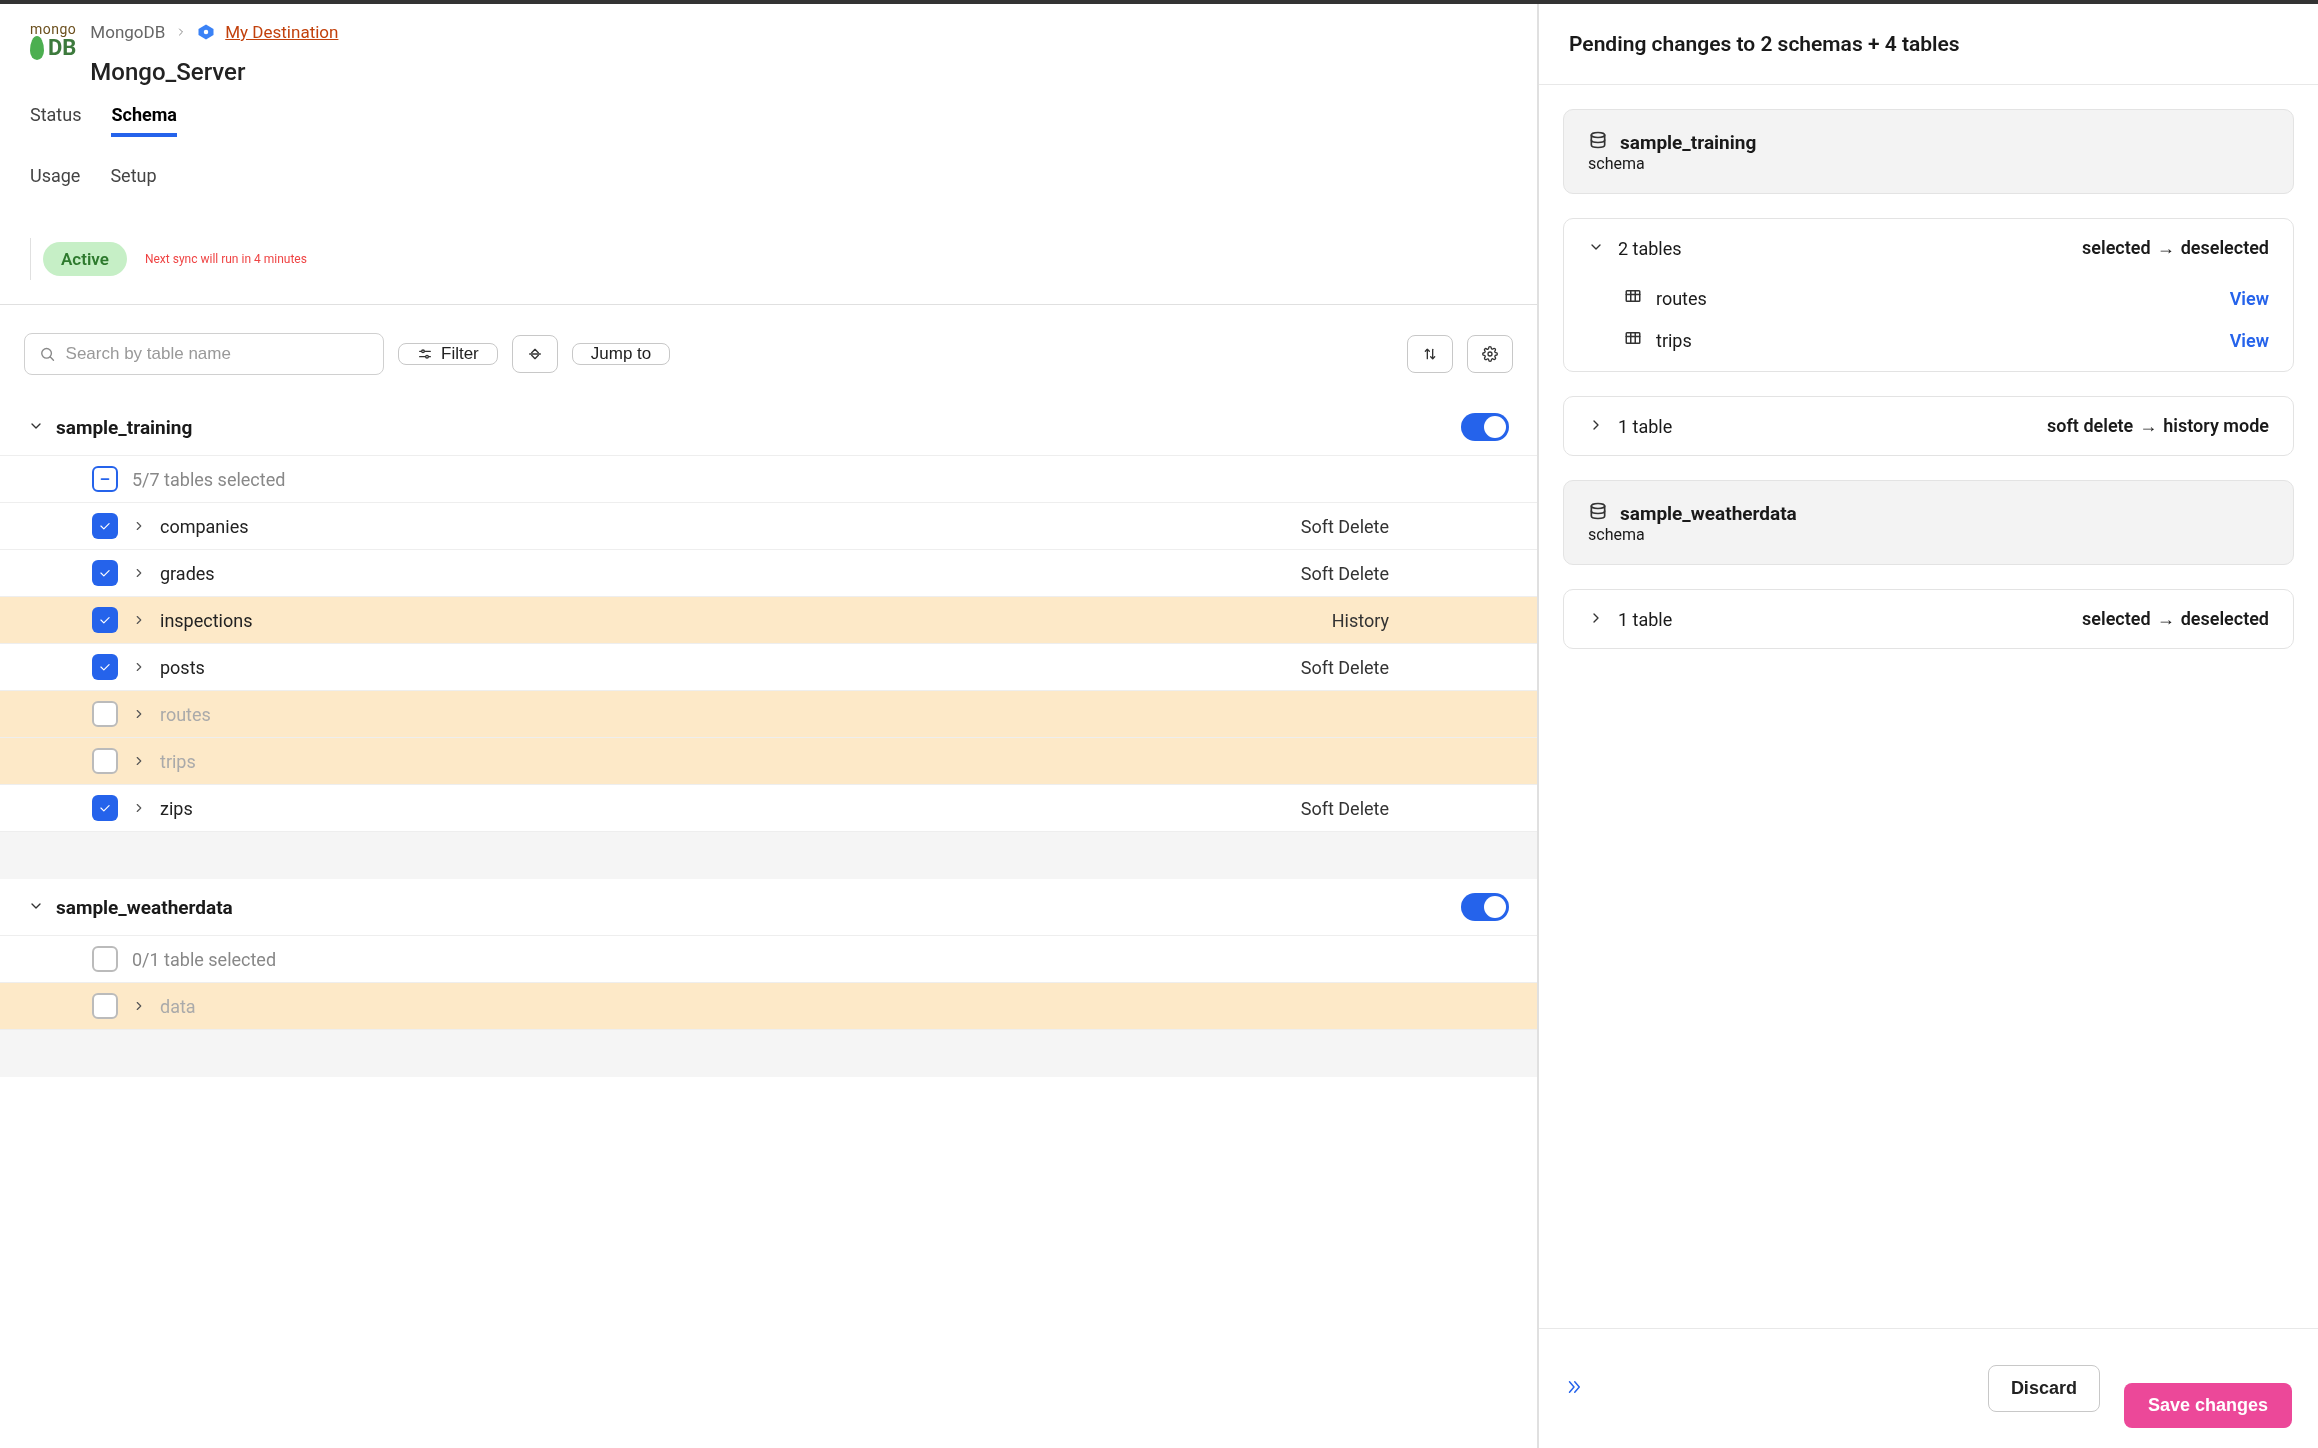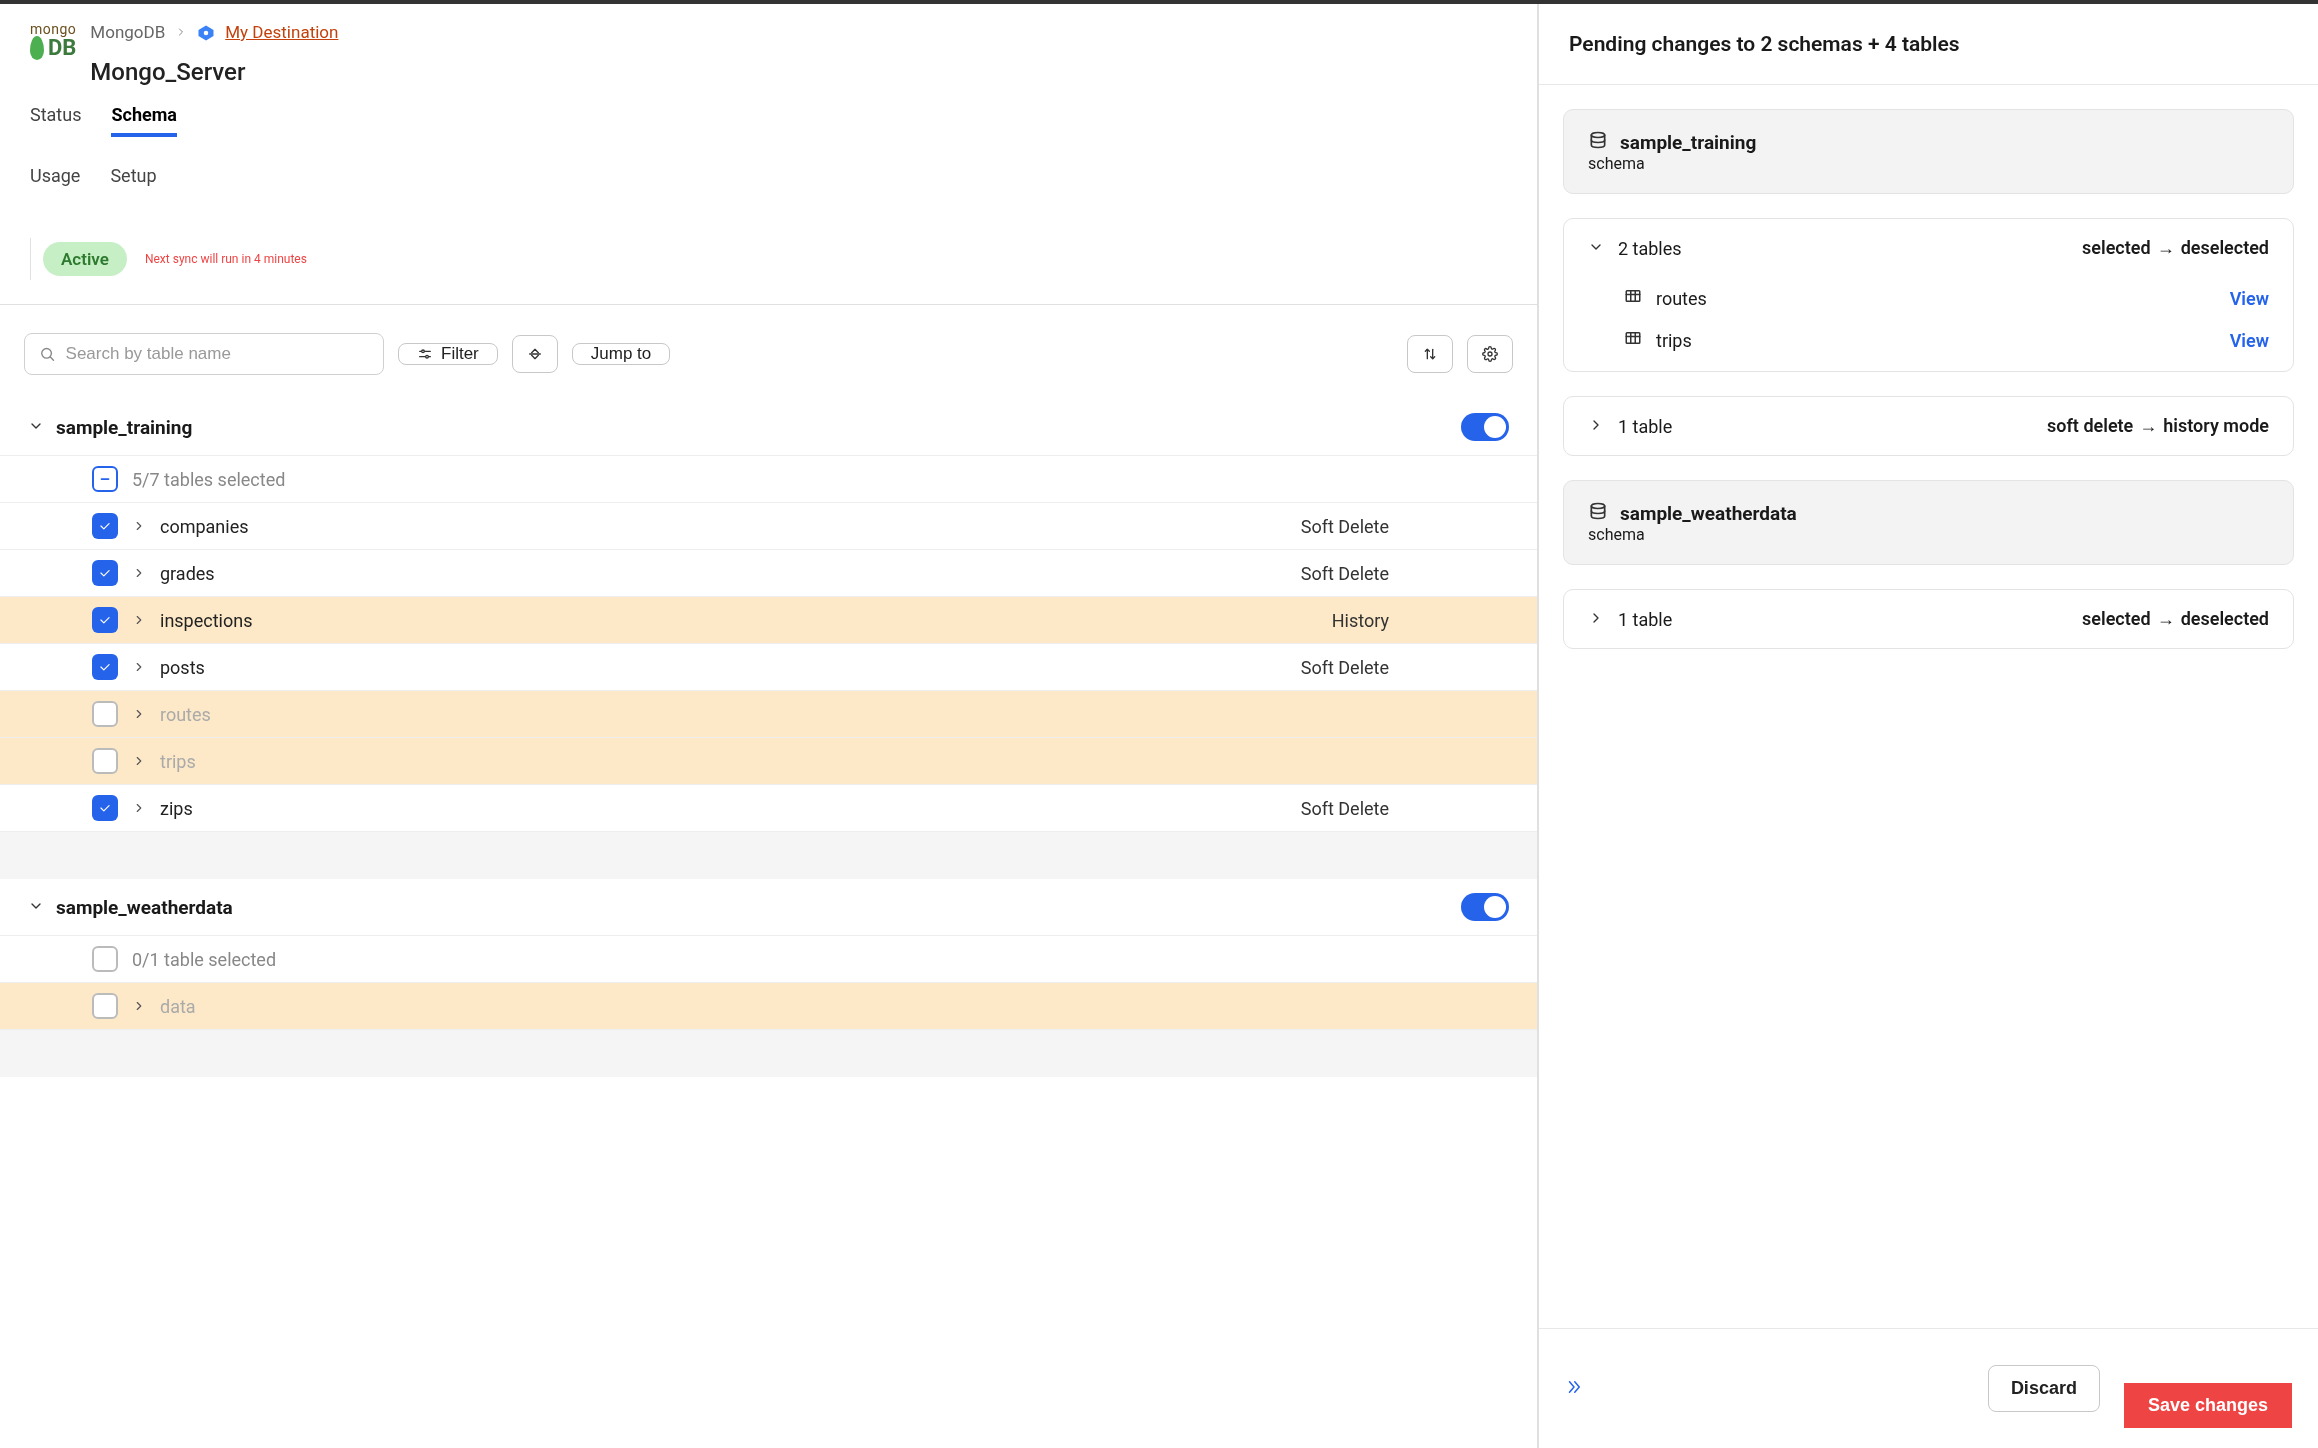--- a/index.html
+++ b/index.html
@@ -45,21 +45,21 @@
   .logo .bot {
     font-size: 22px; font-weight: 700; color: #3d7a3d;
     display: flex; align-items: center; gap: 2px;
   }
   .logo .leaf {
     width: 14px; height: 24px; background: #4caf50;
     border-radius: 50% 50% 50% 50% / 60% 60% 40% 40%;
     display: inline-block; margin-right: 2px;
   }
   .crumbs {
-    display: flex; align-items: flex-end; gap: 10px;
+    display: flex; align-items: center; gap: 10px;
     color: #666; font-size: 17px;
   }
   .crumbs .sep svg { width: 12px; height: 12px; stroke: #888; }
   .dest-icon {
     width: 18px; height: 18px; display: inline-flex;
     align-items: center; justify-content: center;
     color: #3b82f6;
   }
   .dest-link { text-decoration: underline; color: #c2410c; }
   .conn-name { font-size: 24px; font-weight: 500; color: #222; margin-top: 16px; }
@@ -194,23 +194,23 @@
     padding: 20px 26px; border-top: 1px solid #e8e8e8;
   }
   .side-foot .collapse { color: #2563eb; cursor: pointer; }
   .side-foot .spacer { flex: 1; }
   .btn-secondary {
     border: 1px solid #c8c8c8; border-radius: 8px;
     padding: 12px 22px; font-size: 18px; font-weight: 600;
     background: #fff; color: #222; cursor: pointer;
   }
   .btn-primary {
-    border: none; border-radius: 0;
+    border: none; border-radius: 8px;
     padding: 12px 24px; font-size: 18px; font-weight: 600;
-    background: #ef4444; color: #fff; cursor: pointer; margin-top: 34px;
+    background: #ec4899; color: #fff; cursor: pointer; margin-top: 34px;
   }
   svg { fill: none; stroke-width: 2; stroke-linecap: round; stroke-linejoin: round; }
 </style>
 </head>
 <body>
 
 <div class="app">
 
   <div class="main">
     <div class="header">

